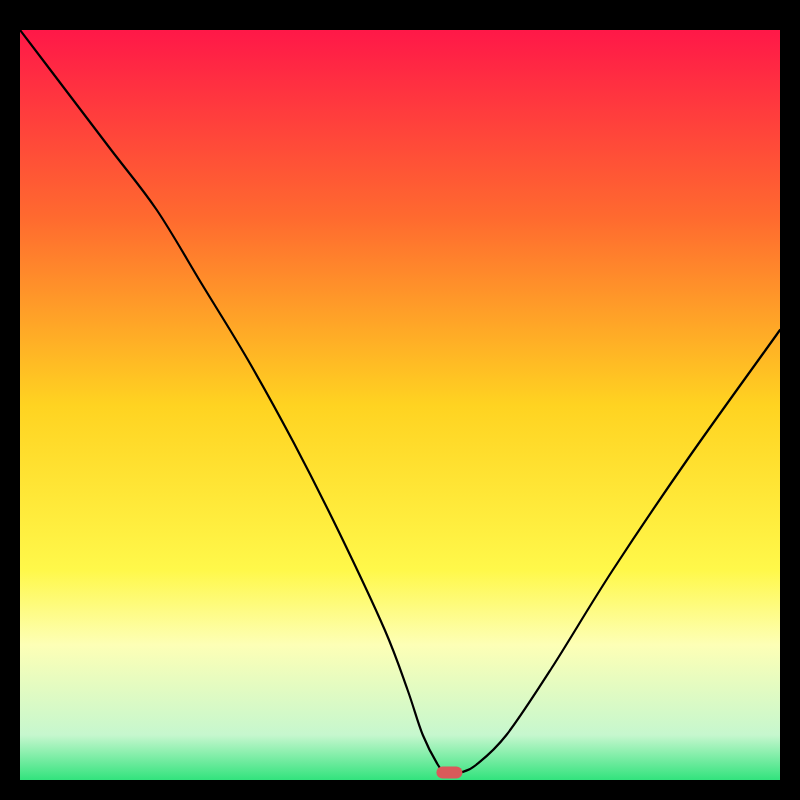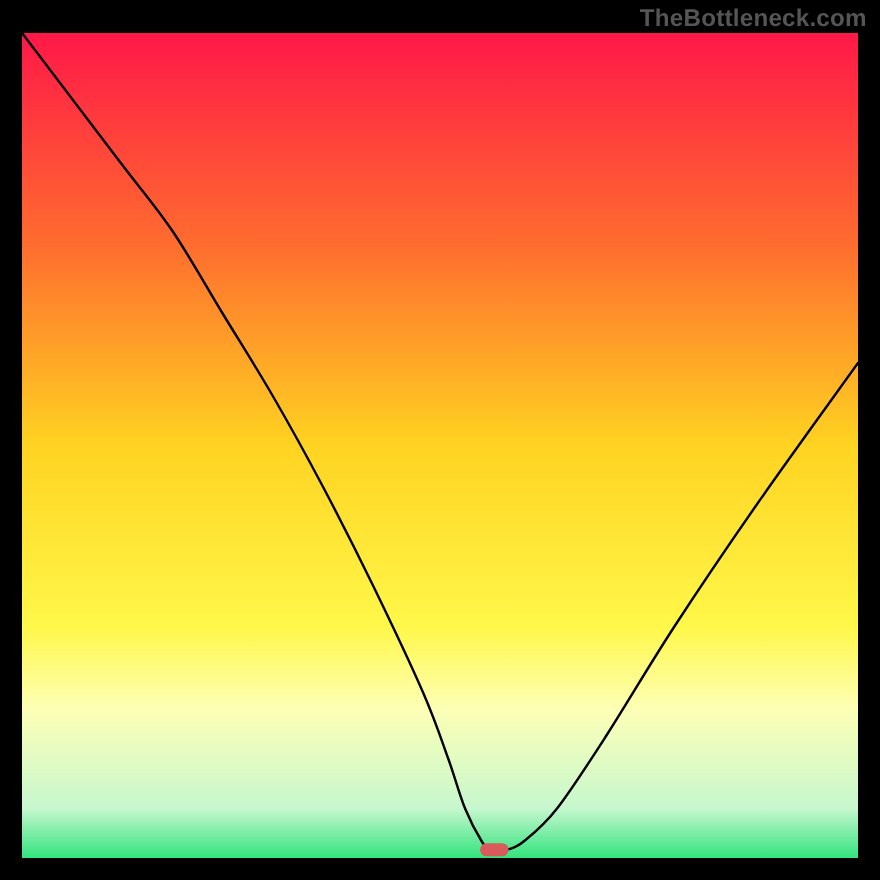--- a/index.html
+++ b/index.html
@@ -48,21 +48,20 @@
   }
   .marker {
     fill: #d95a5a;
     stroke: none;
   }
 </style>
 </head>
 <body>
 
 <div class="frame">
-  <div class="attribution">TheBottleneck.com</div>
 
   <div class="plot">
     <svg viewBox="0 0 760 750" preserveAspectRatio="none">
       <defs>
         <linearGradient id="bg-grad" x1="0" y1="0" x2="0" y2="1">
             <stop offset="0%" stop-color="#ff1848"></stop>
             <stop offset="25%" stop-color="#ff6a2f"></stop>
             <stop offset="50%" stop-color="#ffd321"></stop>
             <stop offset="72%" stop-color="#fff84a"></stop>
             <stop offset="82%" stop-color="#fdffb6"></stop>

